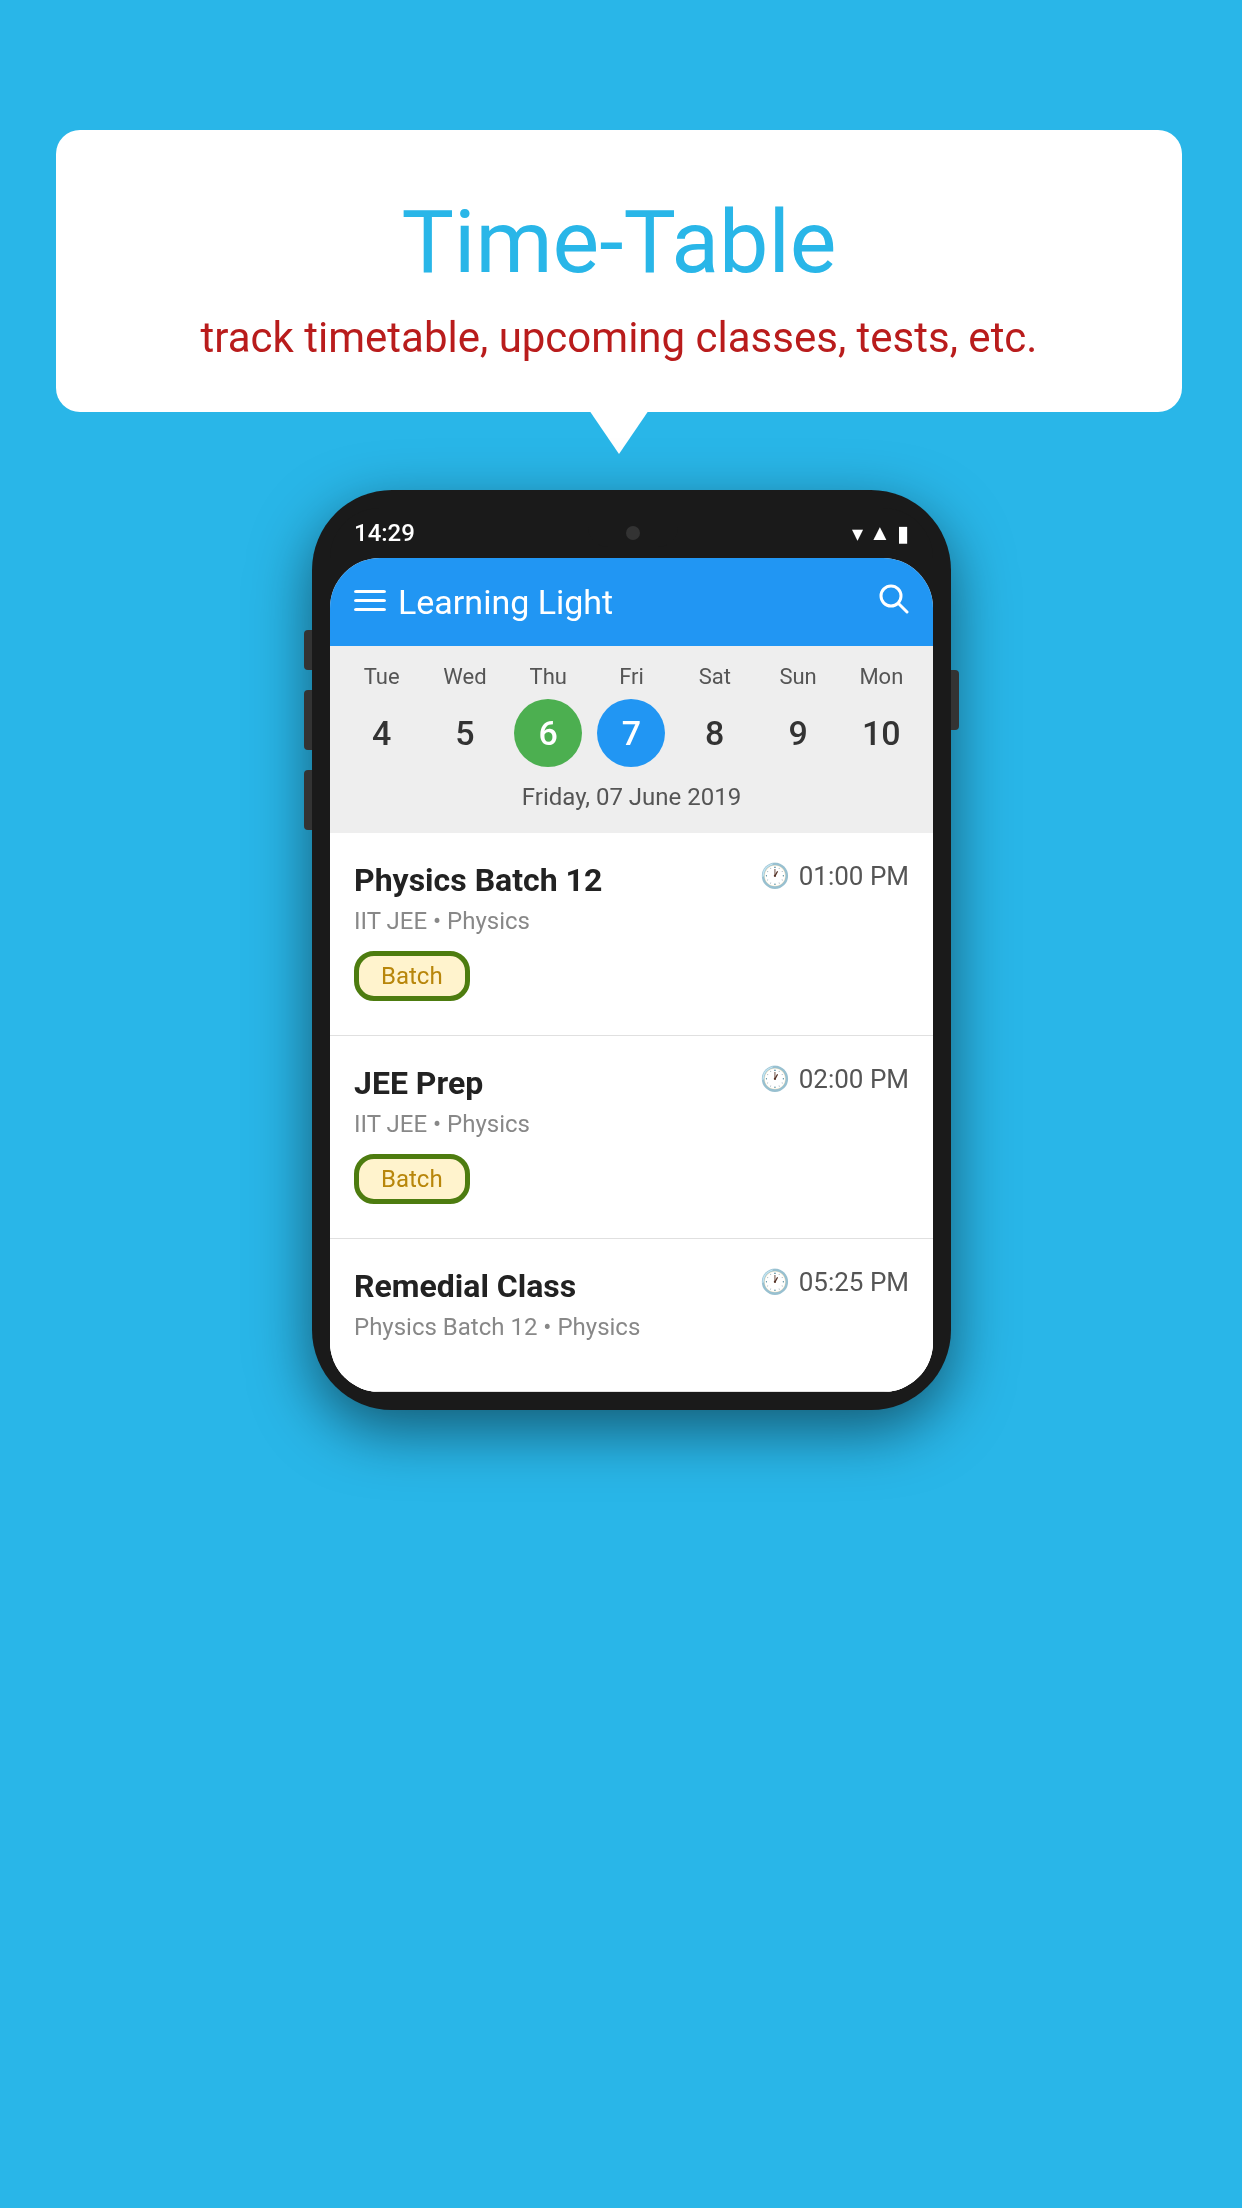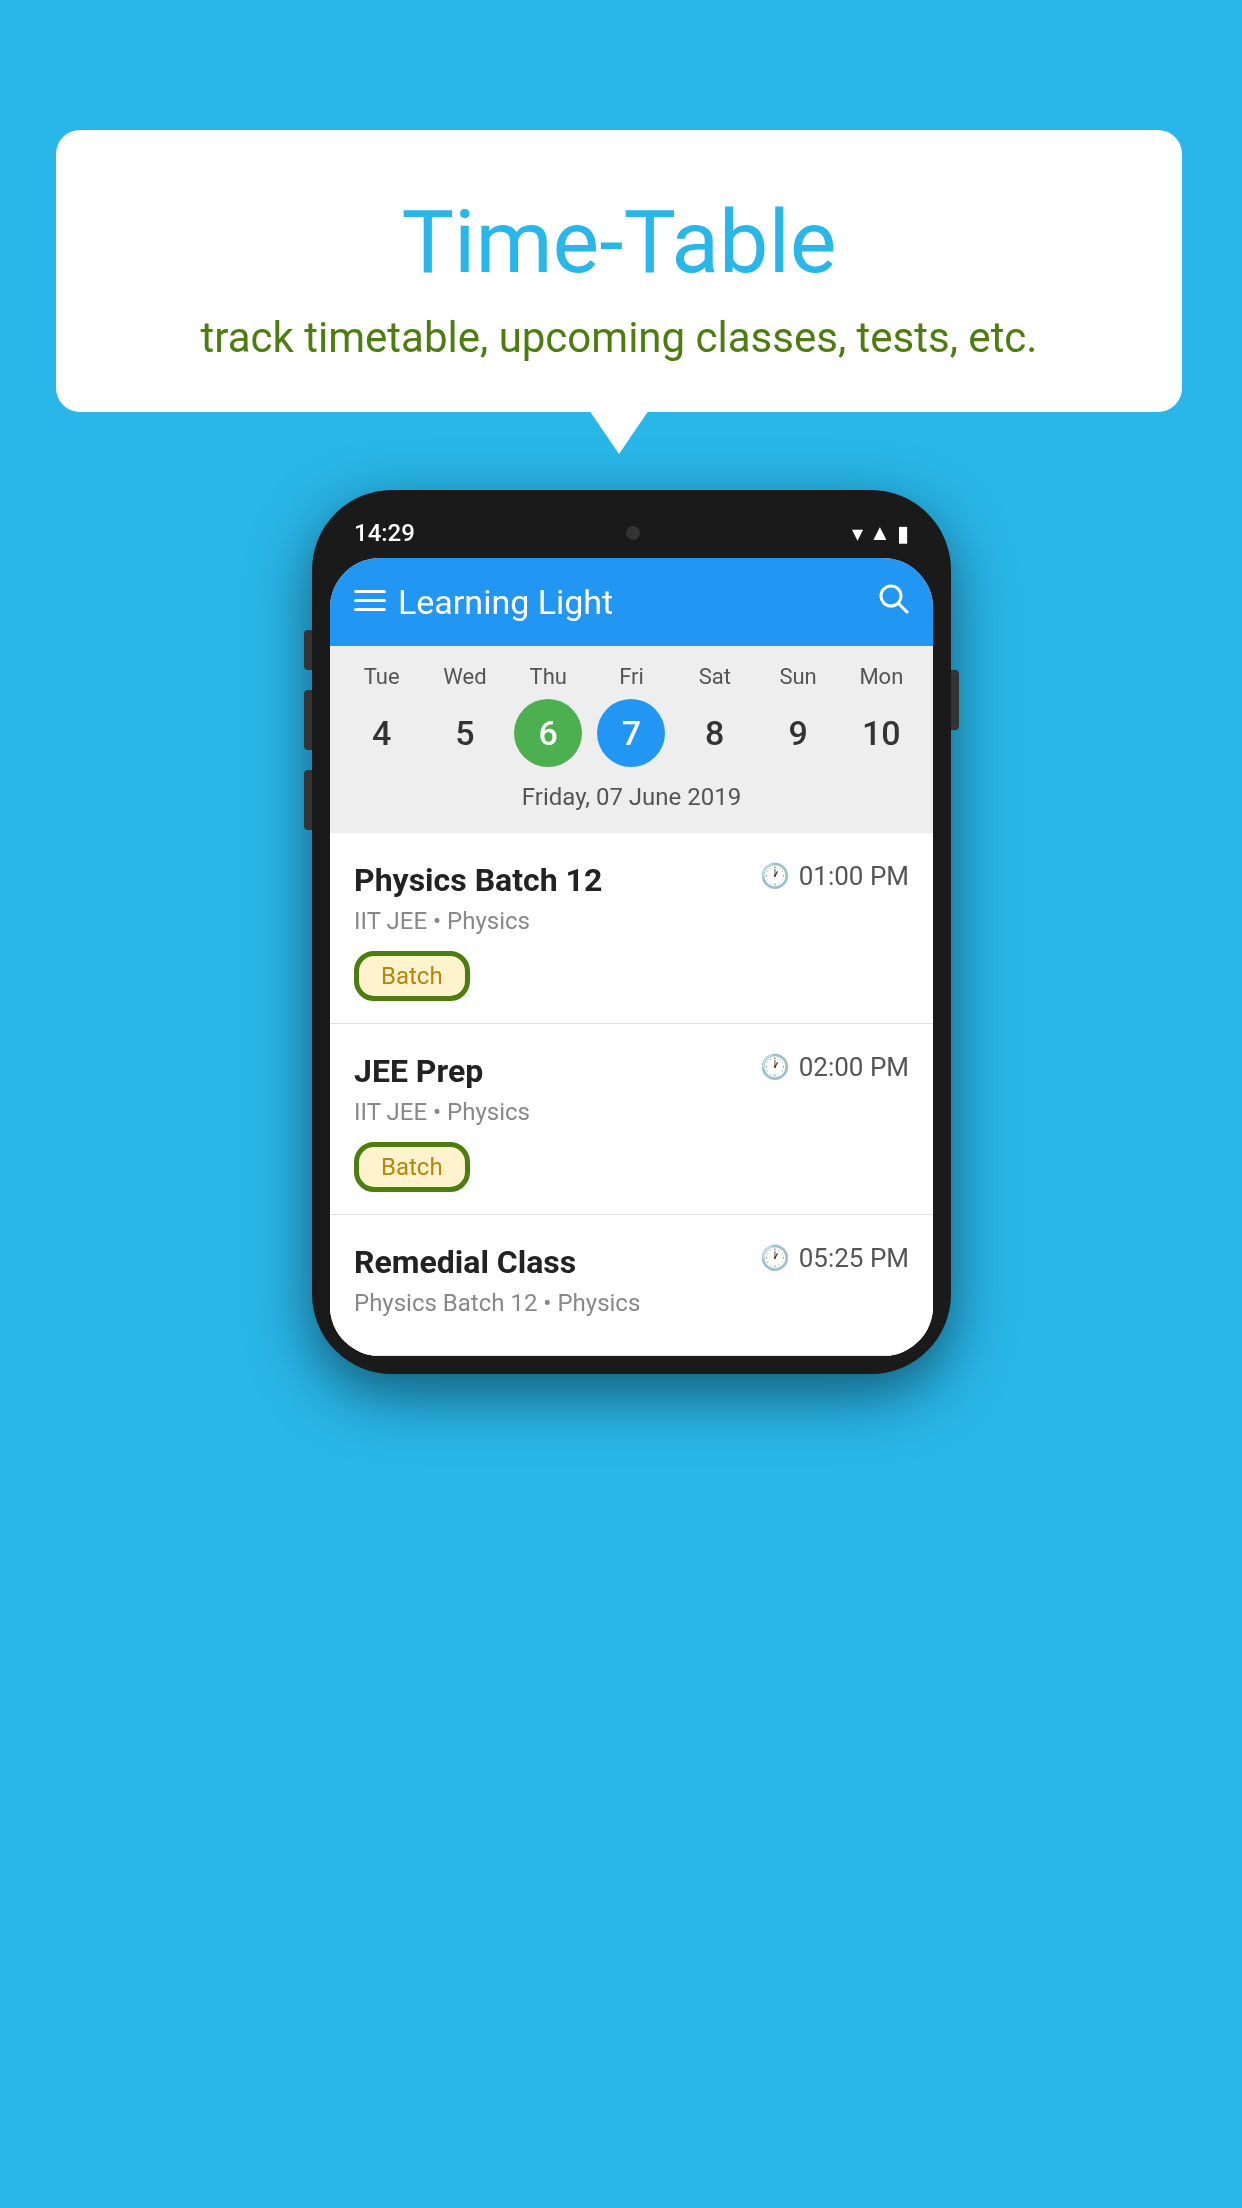--- a/index.html
+++ b/index.html
@@ -45,21 +45,21 @@
 
     .bubble-title {
       font-size: 88px;
       font-weight: 400;
       color: #29B6E8;
       margin-bottom: 20px;
     }
 
     .bubble-subtitle {
       font-size: 42px;
-      color: #4d7c0f;
+      color: #b91c1c;
       font-weight: 400;
     }
 
     
     .phone-container {
       position: absolute;
       top: 490px;
       left: 50%;
       transform: translateX(-50%);
       width: 660px;
@@ -210,21 +210,21 @@
       padding: 6px 0 12px;
     }
 
     
     .schedule-list {
       background: white;
     }
 
     .schedule-item {
       background: white;
-      padding: 28px 24px 22px;
+      padding: 28px 24px 34px;
       border-bottom: 1px solid #e0e0e0;
     }
 
     .schedule-item-header {
       display: flex;
       justify-content: space-between;
       align-items: flex-start;
       margin-bottom: 8px;
     }
 

